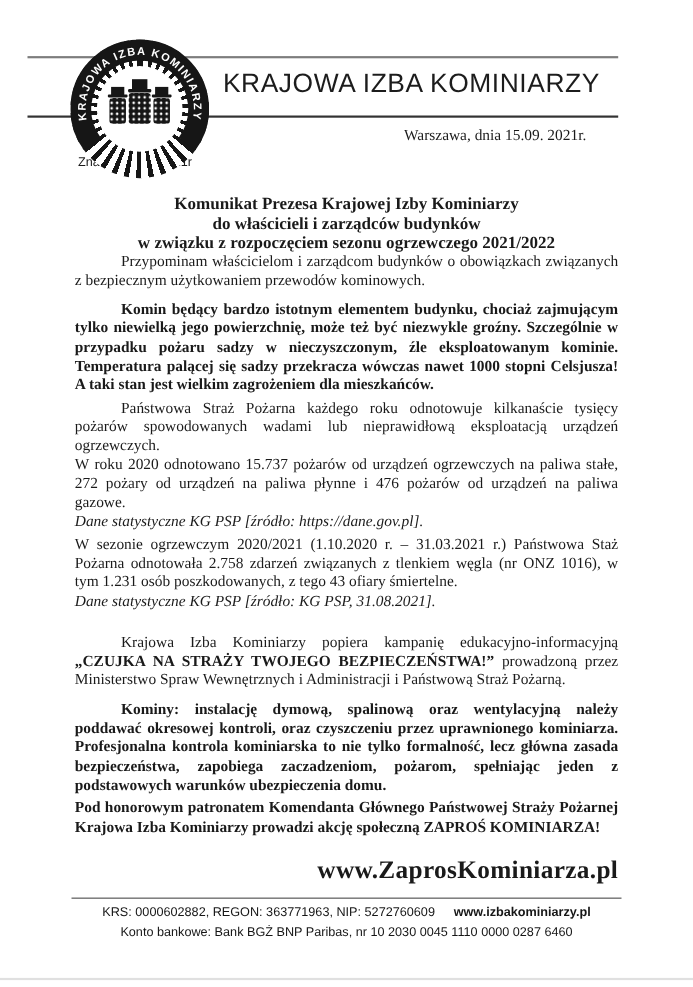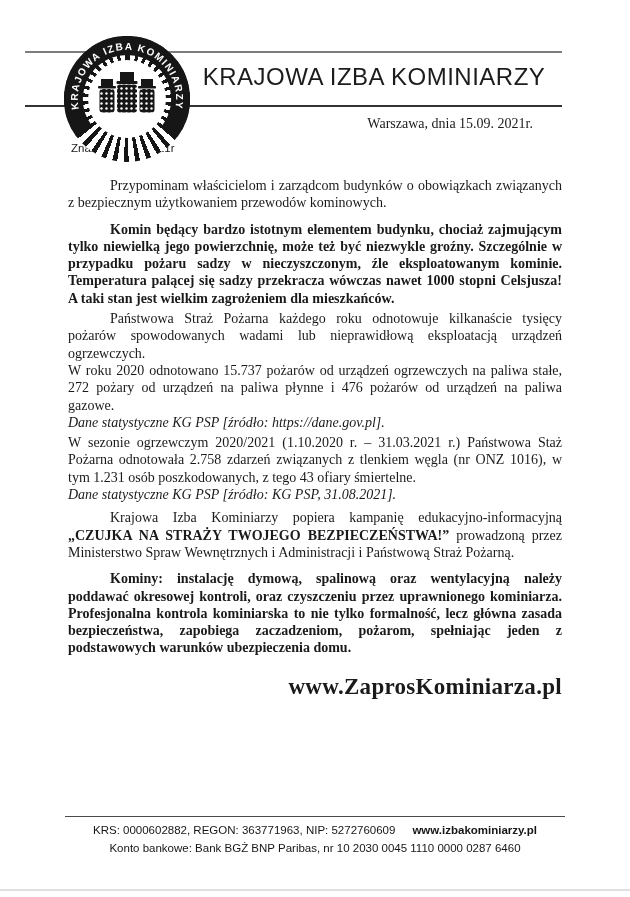--- a/index.html
+++ b/index.html
@@ -32,21 +32,21 @@
 
   
   .content { position:absolute; top:177px; left:68px; width:494px; }
   .doc-title { text-align:center; font-weight:bold; font-size:15.5px; line-height:17.5px; }
   .p { font-size:14px; line-height:17.3px; text-align:justify; margin:0; }
   .ind { text-indent:42px; }
   .b { font-weight:bold; }
   .i { font-style:italic; }
   .g-title { }
   .g-sm { margin-top:3px; }
-  .g-md { margin-top:6px; }
+  .g-md { margin-top:20px; }
   .g-lg { margin-top:9px; }
 
   .big-url {
     margin-top:17px; text-align:right;
     font-size:23px; font-weight:bold; letter-spacing:0.3px;
   }
 
   
   .footer {
     position:absolute; left:65px; right:65px; top:816px;
@@ -100,40 +100,46 @@
     </svg>
   </div>
 
   <div class="org-title">KRAJOWA IZBA KOMINIARZY</div>
 
   <div class="place-date">Warszawa, dnia  15.09. 2021r.</div>
   <div class="ref-line">Znak: MZ/ 71 /2021r</div>
 
   <div class="content">
 
+    <div class="doc-title">
+      <div>Komunikat Prezesa Krajowej Izby Kominiarzy</div>
+      <div>do właścicieli i zarządców budynków</div>
+      <div>w związku z rozpoczęciem sezonu ogrzewczego 2021/2022</div>
+    </div>
 
     <p class="p ind g-title">Przypominam właścicielom i zarządcom budynków o obowiązkach związanych z bezpiecznym użytkowaniem przewodów kominowych.</p>
 
     <p class="p ind b g-lg">Komin będący bardzo istotnym elementem budynku, chociaż zajmującym tylko niewielką jego powierzchnię, może też być niezwykle groźny. Szczególnie w przypadku pożaru sadzy w nieczyszczonym, źle eksploatowanym kominie. Temperatura palącej się sadzy przekracza wówczas nawet 1000 stopni Celsjusza! A taki stan jest wielkim zagrożeniem dla mieszkańców.</p>
 
     <div class="g-sm">
       <p class="p ind">Państwowa Straż Pożarna każdego roku odnotowuje kilkanaście tysięcy pożarów spowodowanych wadami lub nieprawidłową eksploatacją urządzeń ogrzewczych.</p>
       <p class="p">W roku 2020 odnotowano 15.737 pożarów od urządzeń ogrzewczych na paliwa stałe, 272 pożary od urządzeń na paliwa płynne i 476 pożarów od urządzeń na paliwa gazowe.</p>
       <p class="p i">Dane statystyczne KG PSP [źródło: https://dane.gov.pl].</p>
     </div>
 
     <div class="g-sm">
       <p class="p">W sezonie ogrzewczym 2020/2021 (1.10.2020 r. – 31.03.2021 r.) Państwowa Staż Pożarna odnotowała 2.758 zdarzeń związanych z tlenkiem węgla (nr ONZ 1016), w tym 1.231 osób poszkodowanych, z tego 43 ofiary śmiertelne.</p>
       <p class="p i">Dane statystyczne KG PSP [źródło: KG PSP, 31.08.2021].</p>
     </div>
 
     <p class="p ind g-md"><span>Krajowa Izba Kominiarzy popiera kampanię edukacyjno-informacyjną </span><span class="b">„CZUJKA NA STRAŻY TWOJEGO BEZPIECZEŃSTWA!”</span><span> prowadzoną przez Ministerstwo Spraw Wewnętrznych i Administracji i Państwową Straż Pożarną.</span></p>
 
     <p class="p ind b g-lg">Kominy: instalację dymową, spalinową oraz wentylacyjną należy poddawać okresowej kontroli, oraz czyszczeniu przez uprawnionego kominiarza. Profesjonalna kontrola kominiarska to nie tylko formalność, lecz główna zasada bezpieczeństwa, zapobiega zaczadzeniom, pożarom, spełniając jeden z podstawowych warunków ubezpieczenia domu.</p>
 
+    <p class="p b g-sm">Pod honorowym patronatem Komendanta Głównego Państwowej Straży Pożarnej Krajowa Izba Kominiarzy prowadzi akcję społeczną ZAPROŚ KOMINIARZA!</p>
 
     <div class="big-url">www.ZaprosKominiarza.pl</div>
   </div>
 
   <div class="footer">
     <div><span>KRS: 0000602882,  REGON: 363771963, NIP: 5272760609</span><span class="b site">www.izbakominiarzy.pl</span></div>
     <div>Konto bankowe: Bank BGŻ BNP Paribas, nr  10 2030 0045 1110 0000 0287 6460</div>
   </div>
 
   <div class="page-bottom-edge"></div>

